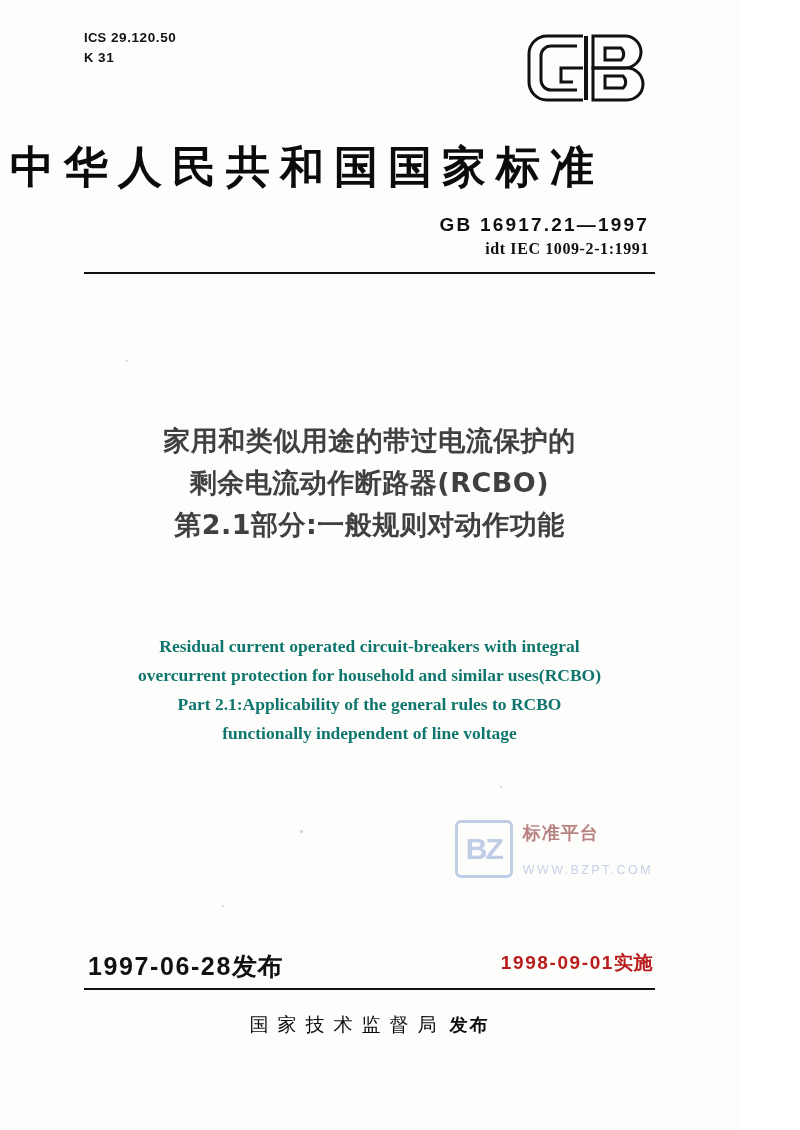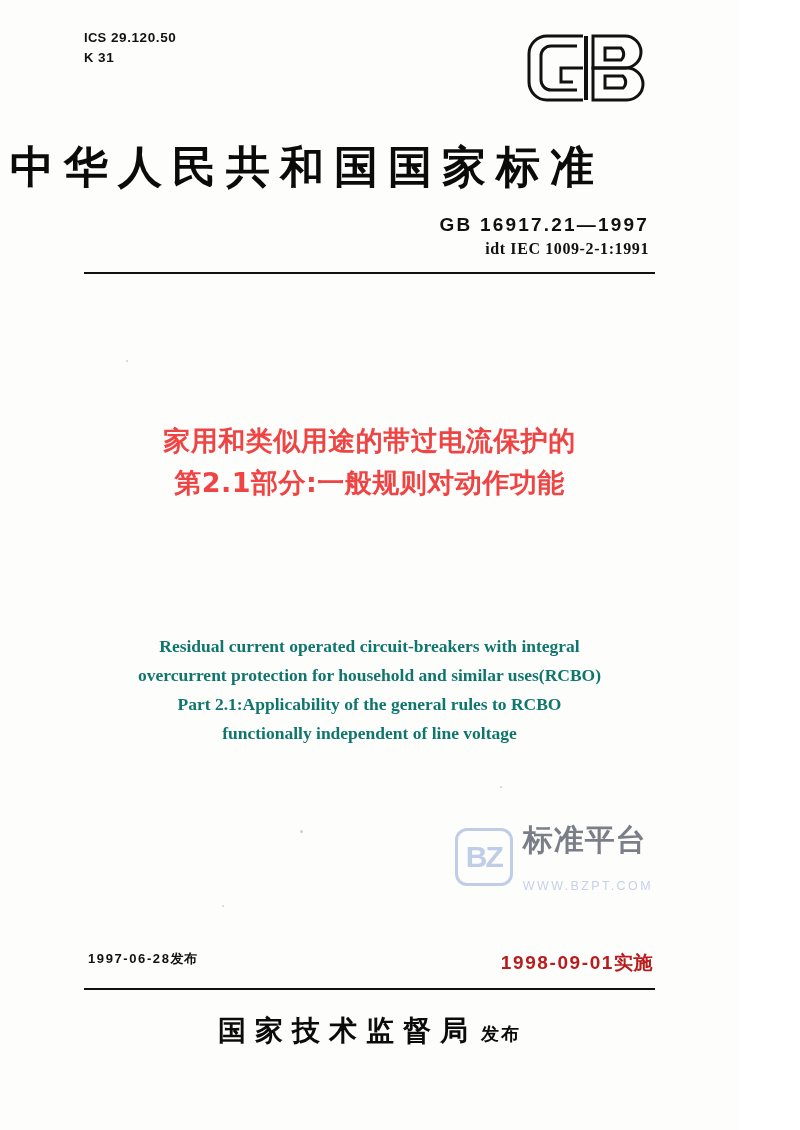--- a/index.html
+++ b/index.html
@@ -99,21 +99,21 @@
   .title-cn {
     position: absolute;
     left: 70px;
     right: 70px;
     top: 420px;
     text-align: center;
     font-family: "DejaVu Sans", "Liberation Sans", sans-serif;
     font-weight: bold;
     font-size: 27px;
     line-height: 42px;
-    color: #ef4444;
+    color: #404040;
     letter-spacing: 0.5px;
   }
   .title-cn div { white-space: nowrap; }
 
   .title-en {
     position: absolute;
     left: 70px;
     right: 70px;
     top: 632px;
     text-align: center;
@@ -131,54 +131,54 @@
     right: 86px;
     top: 820px;
     display: flex;
     align-items: center;
     opacity: 0.55;
   }
   .wm-badge {
     width: 52px;
     height: 52px;
     border: 3px solid #8fa6d8;
-    border-radius: 12px;
+    border-radius: 6px;
     color: #8fa6d8;
     font-family: "Liberation Sans", sans-serif;
     font-weight: bold;
     font-size: 30px;
     display: flex;
     align-items: center;
     justify-content: center;
     letter-spacing: -2px;
   }
   .wm-text { margin-left: 10px; }
   .wm-title {
     font-family: "DejaVu Sans", "Liberation Sans", sans-serif;
-    font-size: 30px;
-    color: #0f172a;
+    font-size: 18px;
+    color: #7f1d1d;
     letter-spacing: 1px;
     font-weight: bold;
   }
   .wm-sub {
     font-family: "Liberation Sans", sans-serif;
     font-size: 12.5px;
     color: #9aaed9;
     letter-spacing: 2.4px;
     margin-top: 18px;
   }
 
   
   .date-left {
     position: absolute;
     left: 88px;
     top: 950px;
     font-family: "Liberation Sans", sans-serif;
     font-weight: bold;
-    font-size: 13px;
+    font-size: 25px;
     letter-spacing: 1.6px;
     color: #111;
   }
   .date-right {
     position: absolute;
     right: 86px;
     top: 950px;
     font-family: "Liberation Sans", sans-serif;
     font-weight: bold;
     font-size: 19px;
@@ -204,22 +204,22 @@
     position: absolute;
     left: 0;
     right: 0;
     top: 1012px;
     text-align: center;
     color: #0b0b0b;
     white-space: nowrap;
   }
   .publisher .org {
     font-family: "DejaVu Sans", "Liberation Sans", sans-serif;
-    font-weight: bold;
-    font-size: 28px;
+    font-weight: normal;
+    font-size: 19px;
     letter-spacing: 9px;
   }
   .publisher .verb {
     font-family: "DejaVu Sans", "Liberation Sans", sans-serif;
     font-weight: bold;
     font-size: 18px;
     letter-spacing: 2px;
     margin-left: 4px;
   }
 
@@ -266,20 +266,21 @@
 
   <div class="std-no">
     <div class="l1">GB 16917.21—1997</div>
     <div class="l2">idt IEC 1009-2-1:1991</div>
   </div>
 
   <div class="rule-top"></div>
 
   <div class="title-cn">
     <div>家用和类似用途的带过电流保护的</div>
+    <div>剩余电流动作断路器(RCBO)</div>
     <div>第2.1部分:一般规则对动作功能</div>
   </div>
 
   <div class="title-en">
     <div>Residual current operated circuit-breakers with integral</div>
     <div>overcurrent protection for household and similar uses(RCBO)</div>
     <div>Part 2.1:Applicability of the general rules to RCBO</div>
     <div>functionally independent of line voltage</div>
   </div>
 

